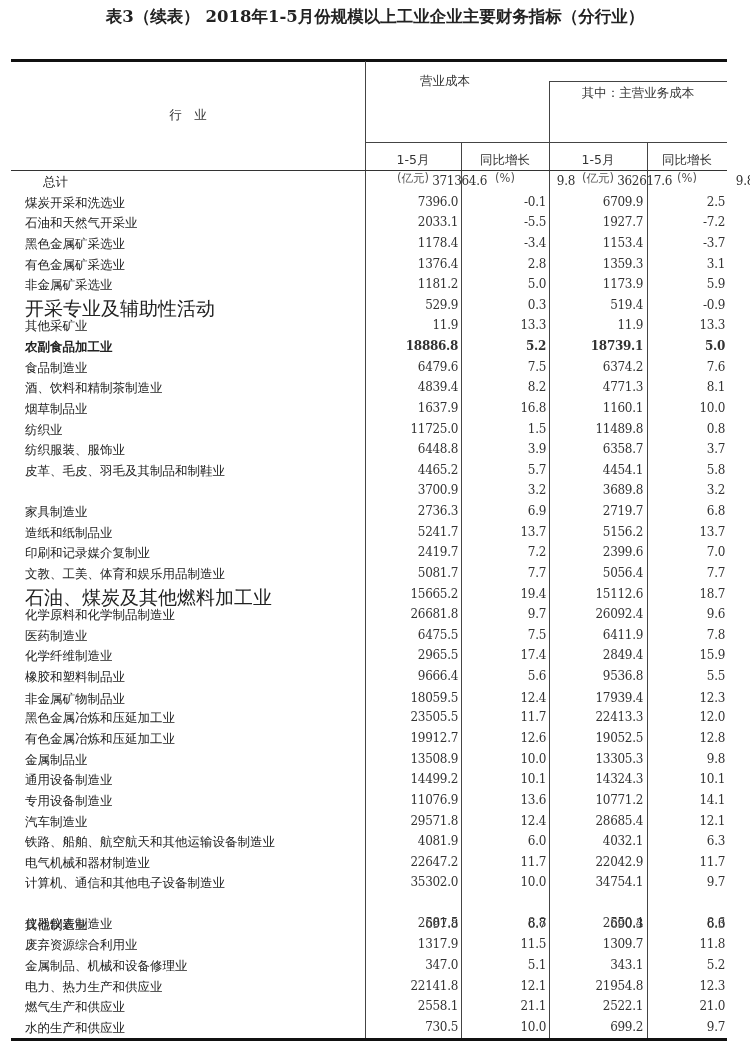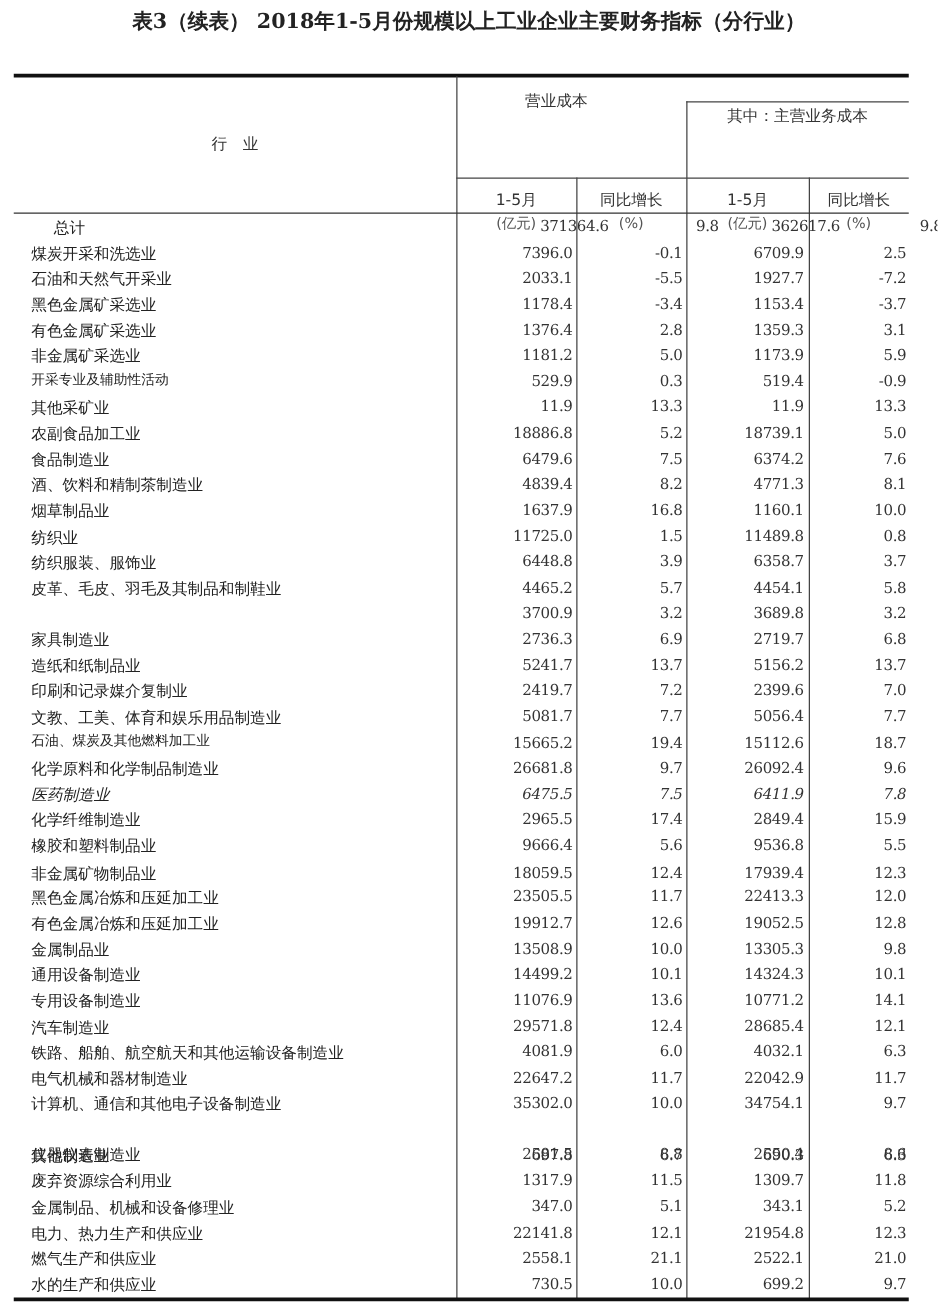--- a/index.html
+++ b/index.html
@@ -12,21 +12,21 @@
   .topline { position: absolute; left: 0; top: 0; width: 716px; height: 3px; background: #111; }
   .botline { position: absolute; left: 0; top: 979px; width: 716px; height: 3px; background: #111; }
   .hdrline { position: absolute; left: 0; top: 111px; width: 716px; height: 1px; background: #333; }
   .vline { position: absolute; width: 1px; background: #444; top: 2px; height: 978px; }
   .hseg { position: absolute; height: 1px; background: #444; }
   .hcell { position: absolute; text-align: center; font-size: 12.5px; color: #333; line-height: 18px; }
   .hcell .sub { display: block; font-size: 11.5px; color: #555; }
   .row { position: absolute; left: 0; width: 716px; height: 20.6px; font-size: 12.5px; }
   .row .name { position: absolute; left: 3px; top: 2px; white-space: nowrap; color: #222; font-size: 12.5px; }
   .row .name.indent { left: 14px; }
-  .row .name.big { font-size: 11px; top: 0px; }
+  .row .name.big { font-size: 19px; top: 0px; }
   .row .num { position: absolute; top: 2px; text-align: right; font-family: "DejaVu Serif", serif;
               font-size: 12px; color: #333; letter-spacing: -0.3px; }
   .c1 { left: 354px; width: 93px; }
   .c2 { left: 450px; width: 85px; }
   .c3 { left: 538px; width: 94px; }
   .c4 { left: 636px; width: 78px; }
 </style>
 </head>
 <body>
 
@@ -117,21 +117,21 @@
         <span class="num c3">519.4</span>
         <span class="num c4">-0.9</span>
       </div>
       <div class="row" style="top: 257.41px;">
         <span class="name indent">其他采矿业</span>
         <span class="num c1">11.9</span>
         <span class="num c2">13.3</span>
         <span class="num c3">11.9</span>
         <span class="num c4">13.3</span>
       </div>
-      <div class="row" style="top: 278.04px;">
+      <div class="row" style="top: 278.04px; font-weight: bold;">
         <span class="name indent">农副食品加工业</span>
         <span class="num c1">18886.8</span>
         <span class="num c2">5.2</span>
         <span class="num c3">18739.1</span>
         <span class="num c4">5.0</span>
       </div>
       <div class="row" style="top: 298.67px;">
         <span class="name indent">食品制造业</span>
         <span class="num c1">6479.6</span>
         <span class="num c2">7.5</span>
@@ -214,21 +214,21 @@
         <span class="num c3">15112.6</span>
         <span class="num c4">18.7</span>
       </div>
       <div class="row" style="top: 546.23px;">
         <span class="name indent">化学原料和化学制品制造业</span>
         <span class="num c1">26681.8</span>
         <span class="num c2">9.7</span>
         <span class="num c3">26092.4</span>
         <span class="num c4">9.6</span>
       </div>
-      <div class="row" style="top: 566.86px; font-style: italic;">
+      <div class="row" style="top: 566.86px;">
         <span class="name indent">医药制造业</span>
         <span class="num c1">6475.5</span>
         <span class="num c2">7.5</span>
         <span class="num c3">6411.9</span>
         <span class="num c4">7.8</span>
       </div>
       <div class="row" style="top: 587.49px;">
         <span class="name indent">化学纤维制造业</span>
         <span class="num c1">2965.5</span>
         <span class="num c2">17.4</span>

